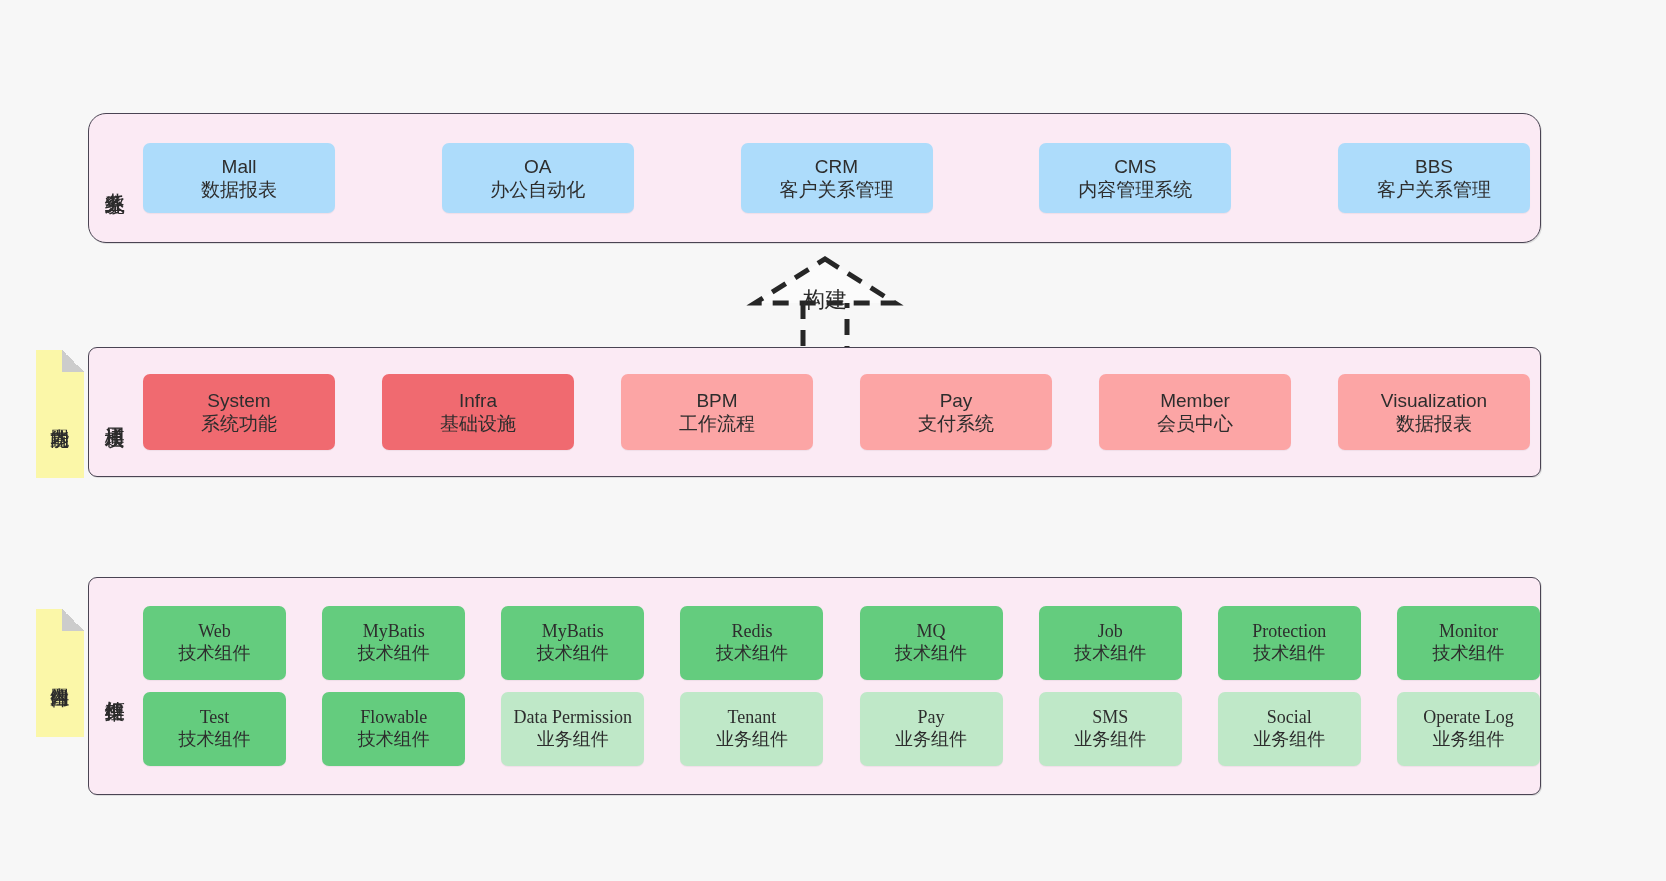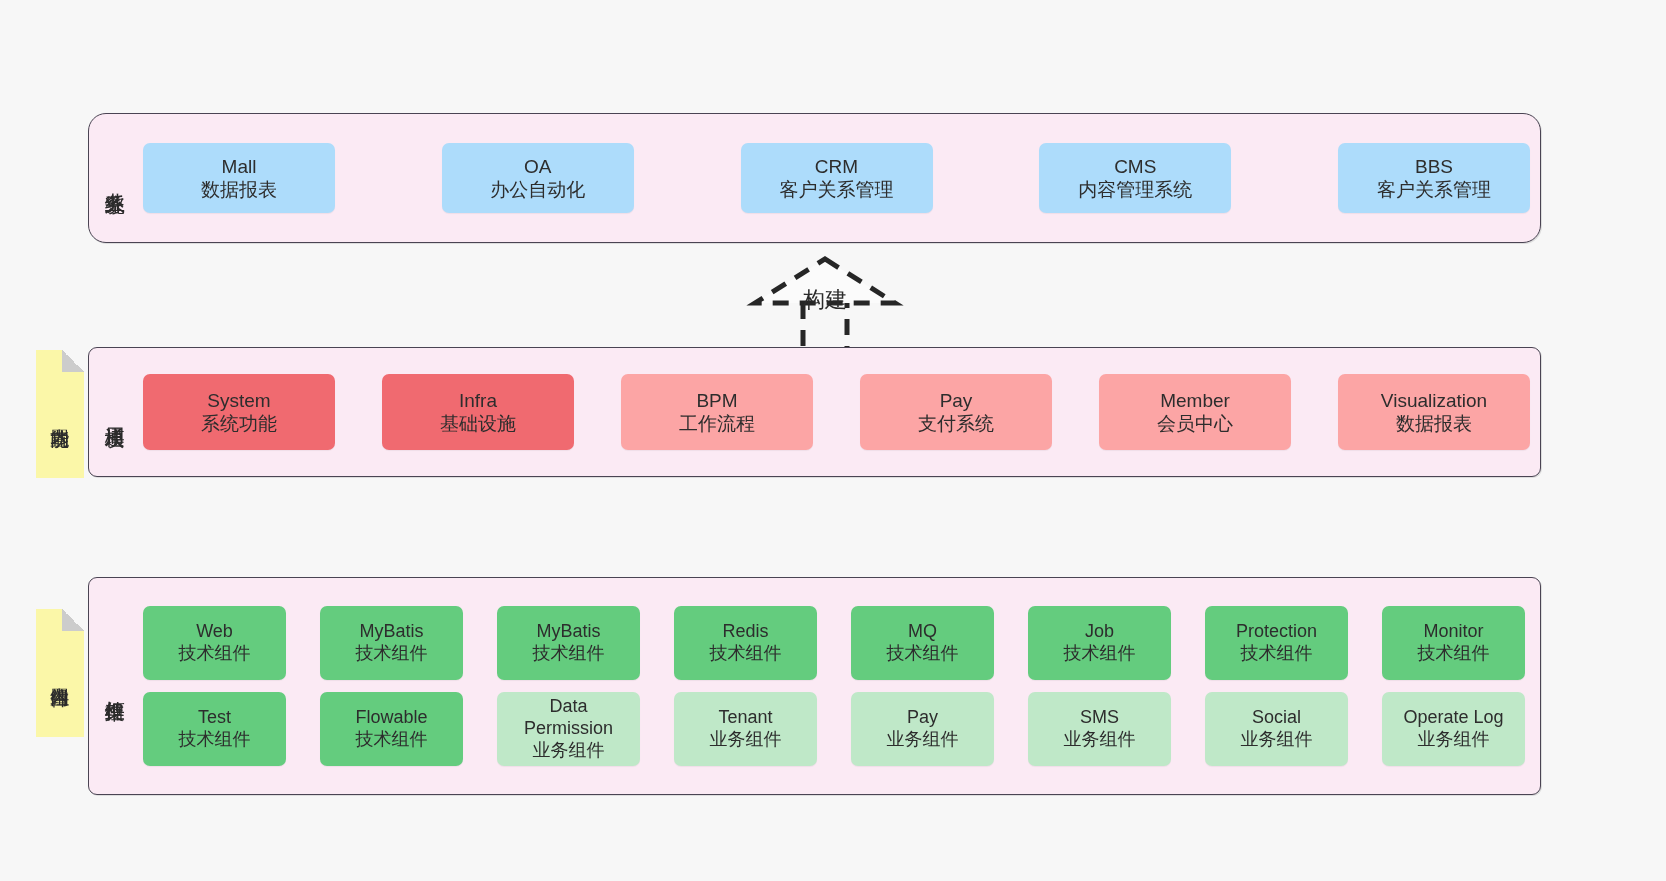--- a/index.html
+++ b/index.html
@@ -115,21 +115,21 @@
     left: 88px;
     top: 577px;
     width: 1453px;
     height: 218px;
   }
   #layer-framework .card {
     width: 143px;
     height: 74px;
     font-size: 18px;
   }
-  #layer-framework .layer-body { gap: 12px; padding-right: 15px; }
+  #layer-framework .layer-body { gap: 12px; padding-right: 0; font-family: Liberation Serif, serif; }
 
   
   .note {
     position: absolute;
     box-sizing: border-box;
     background: #fbf7a8;
     display: flex;
     align-items: center;
     justify-content: center;
     font-size: 19px;

